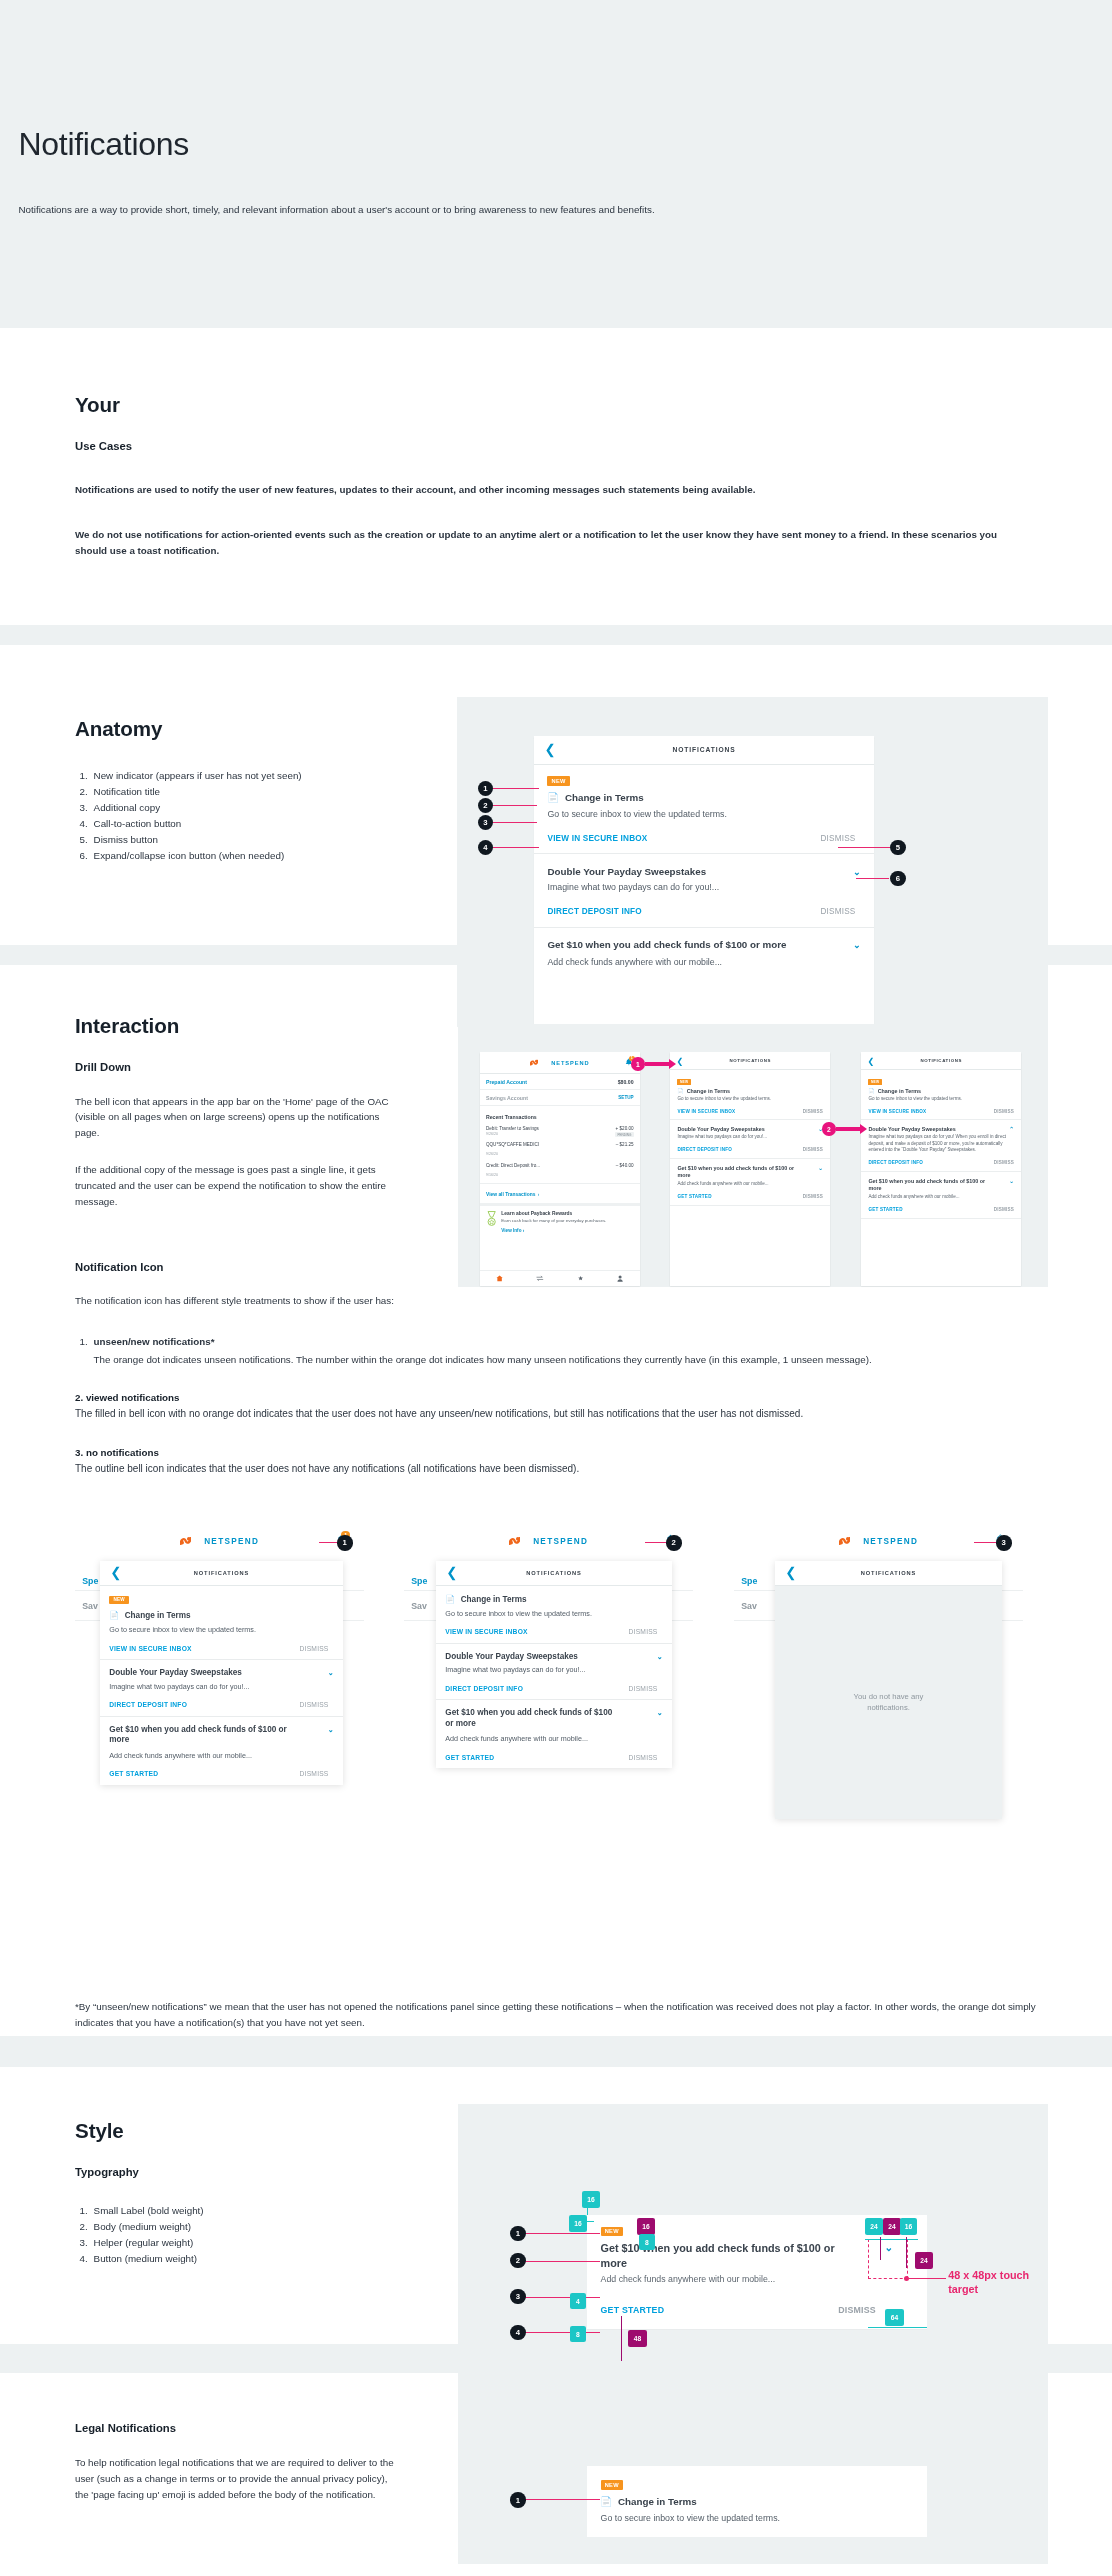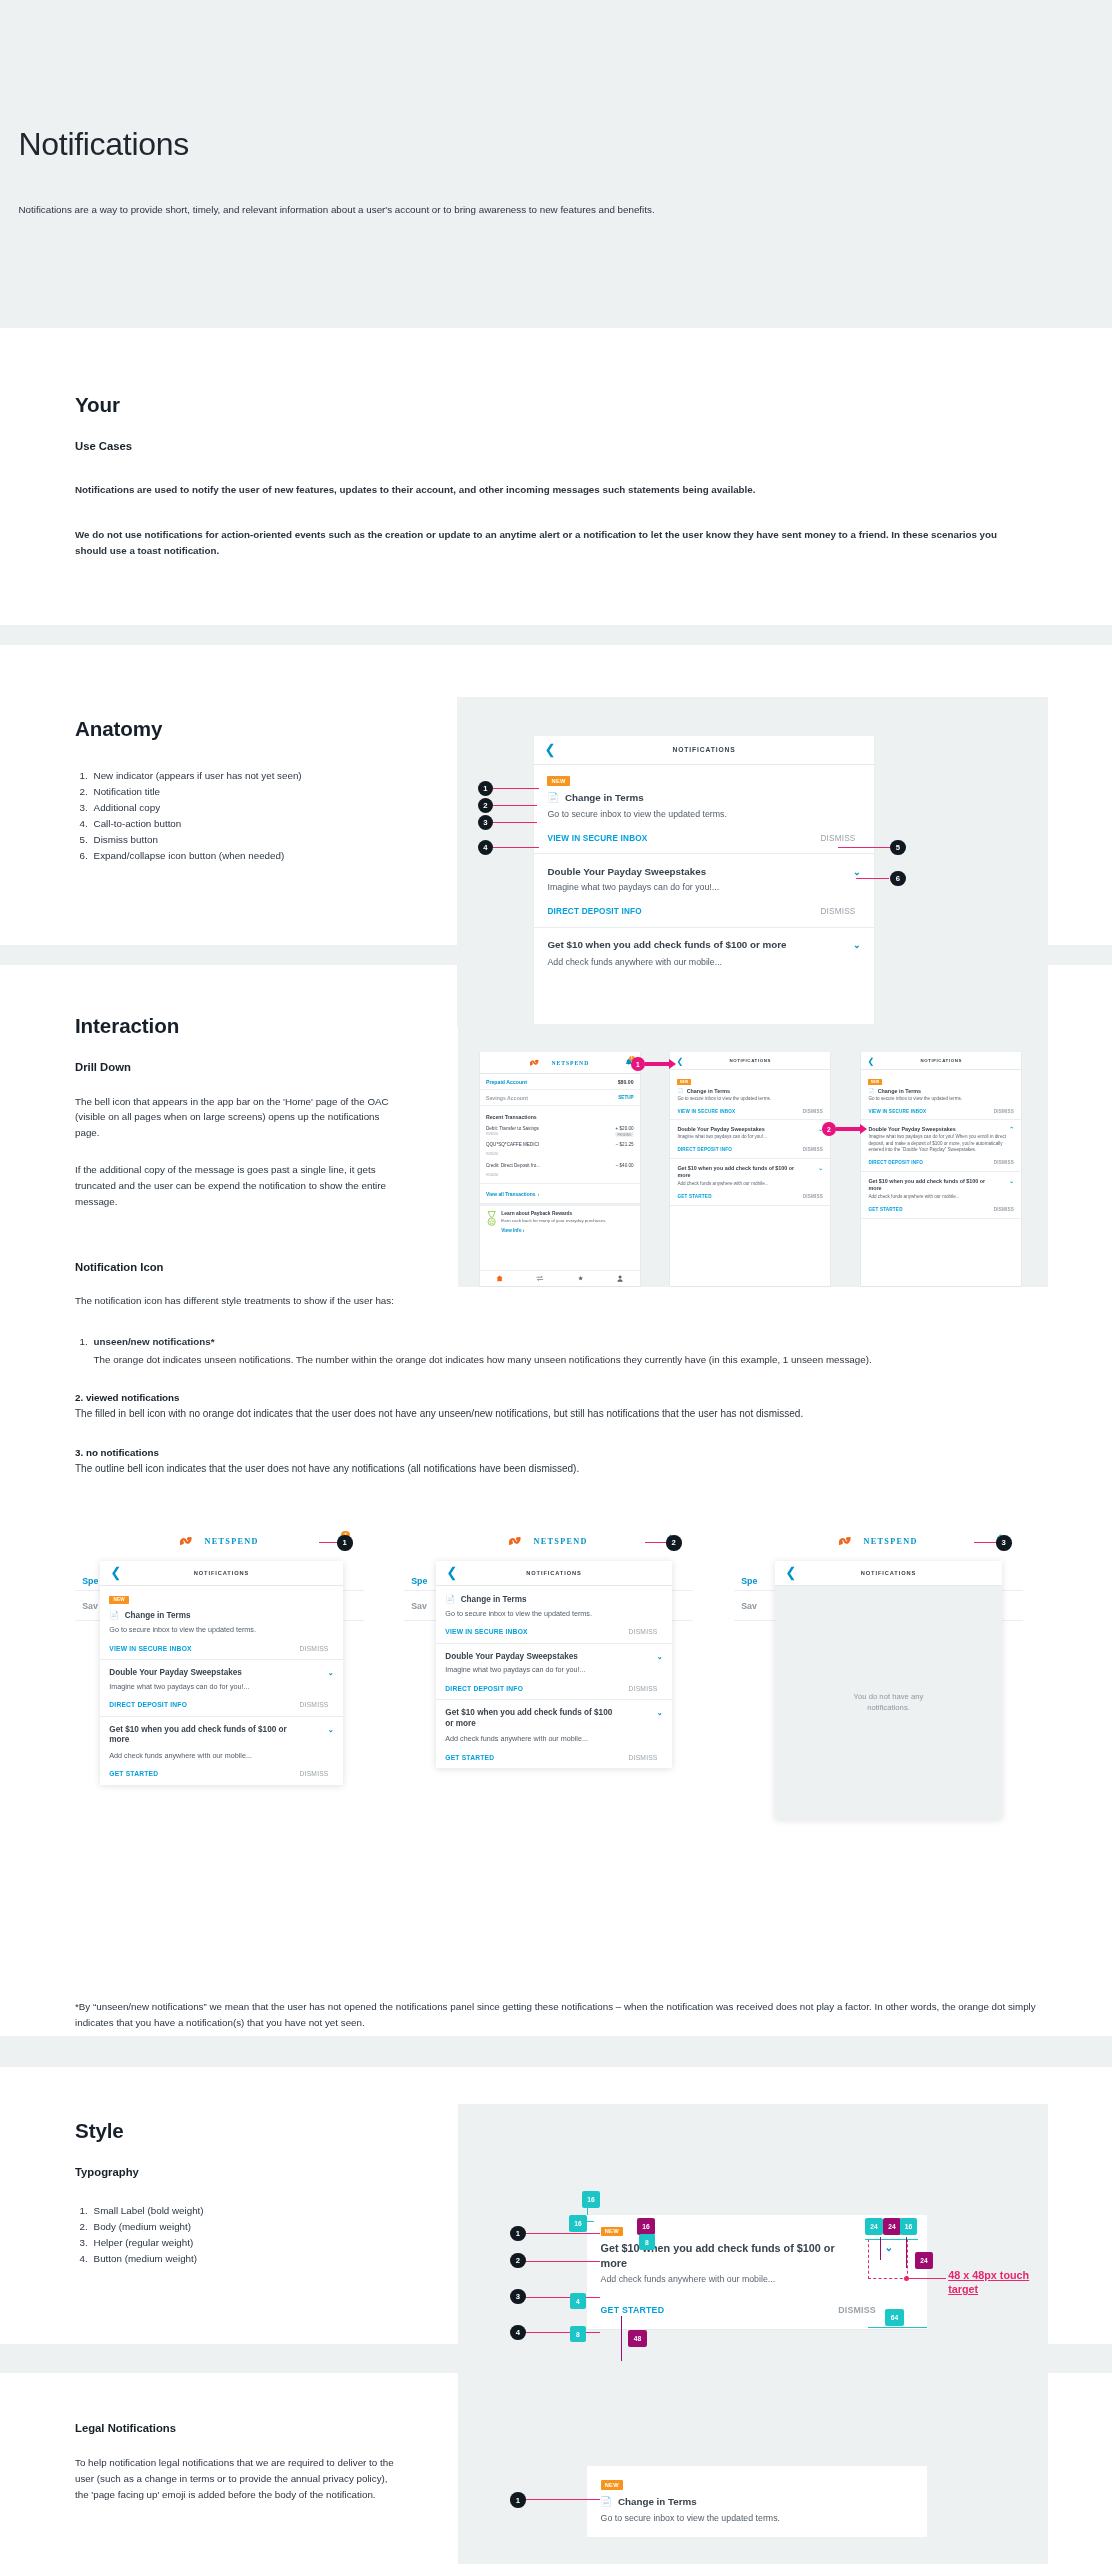--- a/index.html
+++ b/index.html
@@ -128,21 +128,21 @@
   .manual-item .hd { font-size:9.8px; font-weight:700; color:#17202a; }
   .manual-item .bd { font-size:10px; line-height:1.62; color:#2c3540; margin-top:3.1px; }
 
   
   .bell-row { position:relative; height:392px; margin-top:49px; }
   .bell-card { position:absolute; top:0; }
   .bell-head {
     height:31px; background:#fff; display:flex; align-items:center;
     justify-content:center; position:relative;
   }
-  .ns-logo { display:flex; align-items:center; gap:13px;font-family:Liberation Serif, serif; }
+  .ns-logo { display:flex; align-items:center; gap:13px; }
   .ns-logo .word { color:#0093c9; font-size:8.2px; font-weight:700; letter-spacing:1.3px; }
   .bell-wrap { position:absolute; right:17.5px; top:50%; transform:translateY(-50%); }
   .bell-count {
     position:absolute; right:-3.6px; top:-3.6px; width:8.8px; height:8.8px; border-radius:50%;
     background:#f7941e; color:#fff; font-size:5.2px; font-weight:700;
     display:flex; align-items:center; justify-content:center;
   }
   .ghost-txt { color:#0093c9; font-weight:700; font-size:8.8px; }
   .ghost-txt.gray { color:#8e979e; font-weight:700; }
   .empty-state {
@@ -732,21 +732,21 @@
 
         <div class="spec-line teal" style="left:407px;top:135px;width:53px;height:1px;"></div>
         <div class="spec-line plum" style="left:422px;top:133px;width:1px;height:23px;"></div>
         <div class="spec-line plum" style="left:448px;top:133px;width:1px;height:31px;"></div>
         <div class="spec-line plum" style="left:163px;top:212px;width:1px;height:45px;"></div>
         <div class="spec-line teal" style="left:410px;top:223px;width:59px;height:1px;"></div>
 
         <div class="touch-box" style="left:410px;top:135px;width:40px;height:40px;"></div>
         <div style="position:absolute;left:446px;top:172px;width:5.2px;height:5.2px;border-radius:50%;background:#e8276f;z-index:8;"></div>
         <div class="spec-line" style="left:451px;top:174px;width:37px;height:1px;background:#e8276f;"></div>
-        <div class="touch-label" style="left:490px;top:164px;width:88px;text-decoration:underline;">48 x 48px touch target</div>
+        <div class="touch-label" style="left:490px;top:164px;width:88px;">48 x 48px touch target</div>
       </div>
     </div>
   </section>
 
   <div class="divider-thin" style="height:29px;margin-top:20.6px;"></div>
 
   <section class="legal-sec">
     <div class="left">
       <h3 class="sub-title" style="margin-top:0;">Legal Notifications</h3>
       <p class="body-txt">To help notification legal notifications that we are required to deliver to the user (such as a change in terms or to provide the annual privacy policy), the 'page facing up' emoji is added before the body of the notification.</p>

